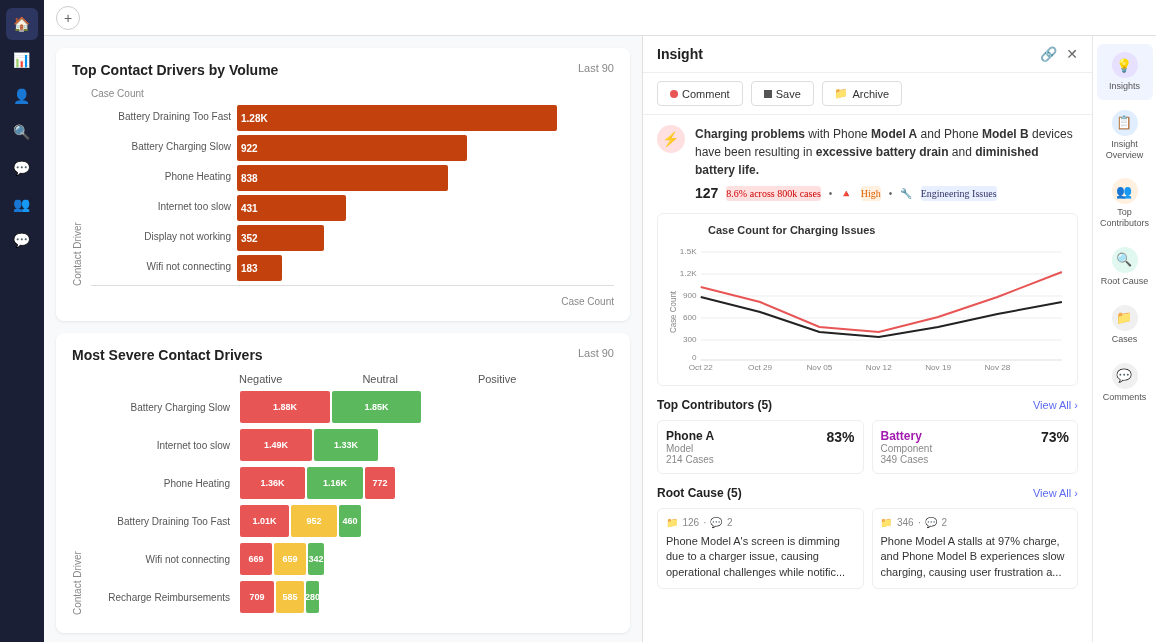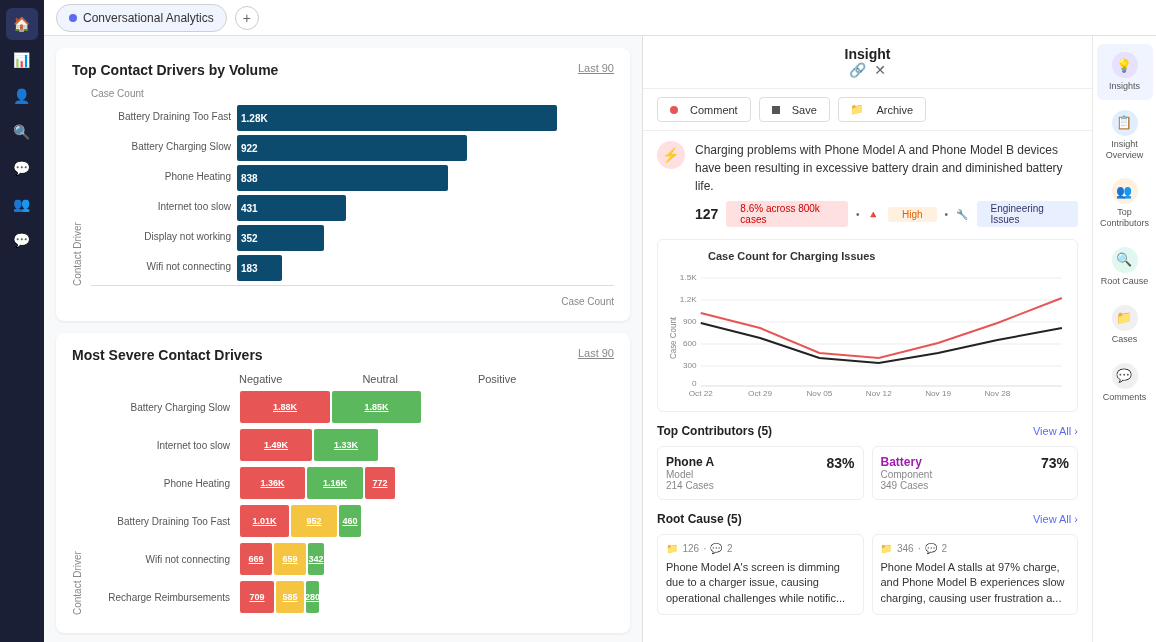--- a/index.html
+++ b/index.html
@@ -22,66 +22,66 @@
     
     .content-panels { flex: 1; display: flex; overflow: hidden; }
 
     
     .charts-panel { flex: 1; background: #f8f9fb; overflow-y: auto; padding: 12px; display: flex; flex-direction: column; gap: 12px; }
 
     
     .chart-card { background: #fff; border-radius: 8px; padding: 14px 16px; box-shadow: 0 1px 3px rgba(0,0,0,0.08); }
     .chart-card-header { display: flex; justify-content: space-between; align-items: flex-start; margin-bottom: 10px; }
     .chart-title { font-size: 14px; font-weight: 700; color: #222; }
-    .chart-subtitle { font-size: 11px; color: #888; text-decoration: underline; }
+    .chart-subtitle { font-size: 11px; color: #888; }
 
     
     .bar-chart-area { display: flex; gap: 8px; }
     .bar-chart-y-label { writing-mode: vertical-rl; transform: rotate(180deg); font-size: 10px; color: #888; display: flex; align-items: center; padding: 4px 0; }
     .bar-chart-content { flex: 1; }
     .bar-chart-x-label { font-size: 10px; color: #888; margin-bottom: 6px; }
     .bar-row { display: flex; align-items: center; margin-bottom: 8px; gap: 6px; }
     .bar-row-label { width: 140px; text-align: right; font-size: 10px; color: #555; flex-shrink: 0; }
     .bar-track { flex: 1; height: 22px; background: transparent; position: relative; }
-    .bar-fill { height: 26px; background: #0c4a6e; border-radius: 2px; display: flex; align-items: center; padding-left: 4px; }
+    .bar-fill { height: 26px; background: #c2410c; border-radius: 2px; display: flex; align-items: center; padding-left: 4px; }
     .bar-value { font-size: 10px; font-weight: 700; color: #fff; }
     .bar-axis-line { border-top: 1px solid #ddd; margin: 4px 0; }
     .chart-footer { text-align: right; font-size: 10px; color: #888; margin-top: 6px; }
 
     
     .severity-header { display: flex; gap: 80px; margin-left: 148px; margin-bottom: 6px; }
     .severity-label { font-size: 11px; color: #555; font-weight: 500; }
     .severity-row { display: flex; align-items: center; margin-bottom: 6px; gap: 4px; }
     .severity-row-label { width: 145px; text-align: right; font-size: 10px; color: #555; flex-shrink: 0; padding-right: 6px; }
     .severity-bars { display: flex; align-items: center; gap: 2px; }
-    .sbar { height: 20px; display: flex; align-items: center; justify-content: center; font-size: 9px; font-weight: 700; color: #fff; border-radius: 2px; white-space: nowrap; padding: 16px 3px; text-decoration: underline; }
+    .sbar { height: 20px; display: flex; align-items: center; justify-content: center; font-size: 9px; font-weight: 700; color: #fff; border-radius: 2px; white-space: nowrap; padding: 16px 3px; }
     .sbar.neg { background: #e85555; }
     .sbar.neu { background: #f5c542; }
     .sbar.pos { background: #5cb85c; }
 
     
     .insight-panel { width: 450px; background: #fff; border-left: 1px solid #e0e0e0; display: flex; flex-direction: column; overflow: hidden; }
-    .insight-header { padding: 10px 14px; border-bottom: 1px solid #eee; display: flex; align-items: center; justify-content: space-between; flex-direction: column; }
+    .insight-header { padding: 10px 14px; border-bottom: 1px solid #eee; display: flex; align-items: center; justify-content: space-between; }
     .insight-title { font-size: 14px; font-weight: 600; color: #222; }
     .insight-header-icons { display: flex; gap: 8px; align-items: center; }
     .insight-header-icon { font-size: 14px; color: #666; cursor: pointer; }
     .insight-actions { padding: 8px 14px; border-bottom: 1px solid #eee; display: flex; gap: 8px; }
-    .insight-btn { padding: 5px 12px; border: 1px solid #ddd; border-radius: 4px; font-size: 11px; cursor: pointer; background: #fff; color: #333; display: flex; align-items: center; gap: 12px; }
+    .insight-btn { padding: 5px 12px; border: 1px solid #ddd; border-radius: 4px; font-size: 11px; cursor: pointer; background: #fff; color: #333; display: flex; align-items: center; gap: 4px; }
     .insight-btn-dot { width: 8px; height: 8px; border-radius: 50%; background: #e85555; }
     .insight-btn-sq { width: 8px; height: 8px; background: #555; }
 
     .insight-body { flex: 1; overflow-y: auto; padding: 10px 14px; display: flex; flex-direction: column; gap: 12px; }
 
     .insight-alert { display: flex; gap: 10px; align-items: flex-start; }
     .alert-icon { width: 28px; height: 28px; border-radius: 50%; background: #ffe0e0; display: flex; align-items: center; justify-content: center; font-size: 14px; flex-shrink: 0; }
     .alert-text { font-size: 12px; color: #333; line-height: 1.5; }
-    .alert-text strong { font-weight: 400; }
+    .alert-text strong { font-weight: 700; }
     .alert-meta { display: flex; align-items: center; gap: 8px; margin-top: 6px; font-size: 10px; color: #666; }
     .alert-count { font-size: 14px; font-weight: 700; color: #222; }
-    .badge { padding: 2px 14px; border-radius: 3px; font-size: 10px; }
+    .badge { padding: 2px 0; border-radius: 3px; font-size: 10px; font-family: Liberation Serif, serif; }
     .badge-red { background: #ffe0e0; color: #c00; }
     .badge-high { background: #fff0e0; color: #e06000; }
     .badge-eng { background: #e8f0ff; color: #336; }
 
     
     .line-chart-container { border: 1px solid #eee; border-radius: 6px; padding: 10px; }
     .line-chart-title { font-size: 11px; font-weight: 600; color: #333; margin-bottom: 6px; margin-left: 40px; }
     .line-chart-svg { width: 100%; height: 130px; }
 
     
@@ -118,24 +118,20 @@
   <div class="sidebar-icon">👤</div>
   <div class="sidebar-icon">🔍</div>
   <div class="sidebar-icon">💬</div>
   <div class="sidebar-icon">👥</div>
   <div class="sidebar-icon">💬</div>
 </div>
 
 <div class="main-area">
 
   <div class="tab-bar">
-    <div class="tab">
-      <span class="tab-dot"></span>
-      <span>Conversational Analytics</span>
-    </div>
     <div class="tab-add">+</div>
   </div>
 
   <div class="content-panels">
 
     <div class="charts-panel">
 
       <div class="chart-card">
         <div class="chart-card-header">
           <span class="chart-title">Top Contact Drivers by Volume</span>

